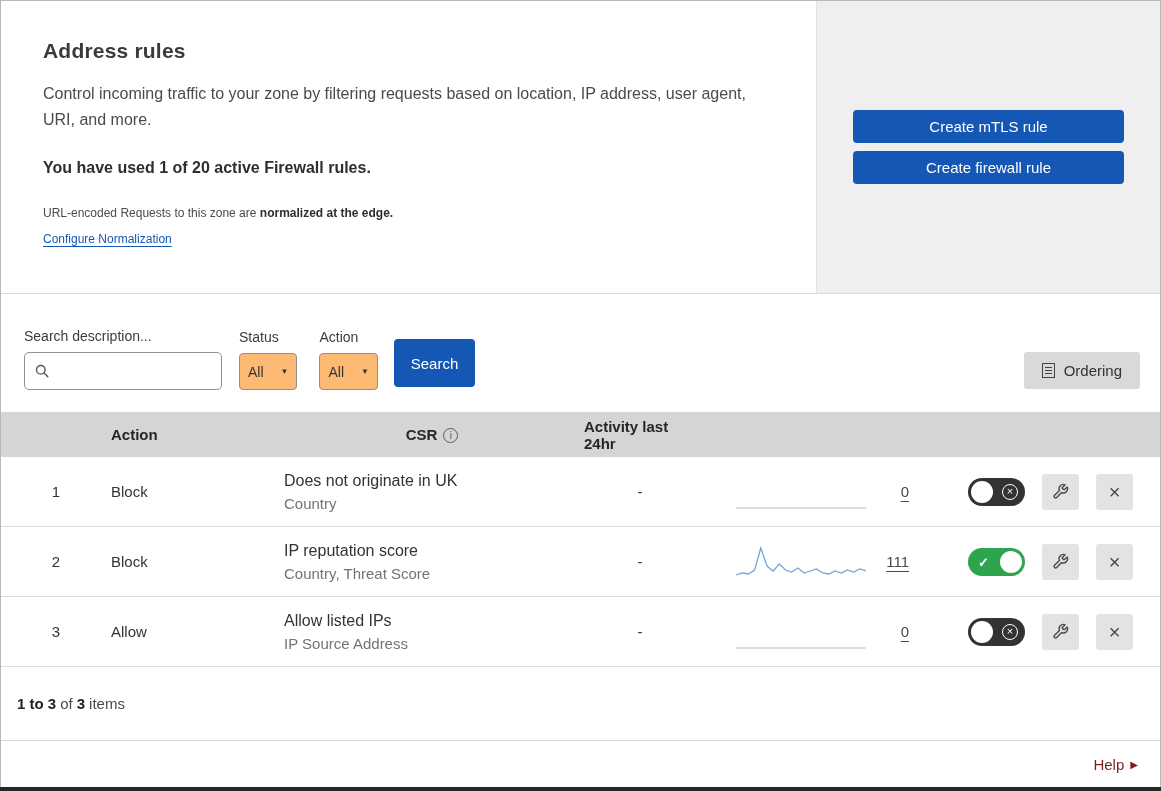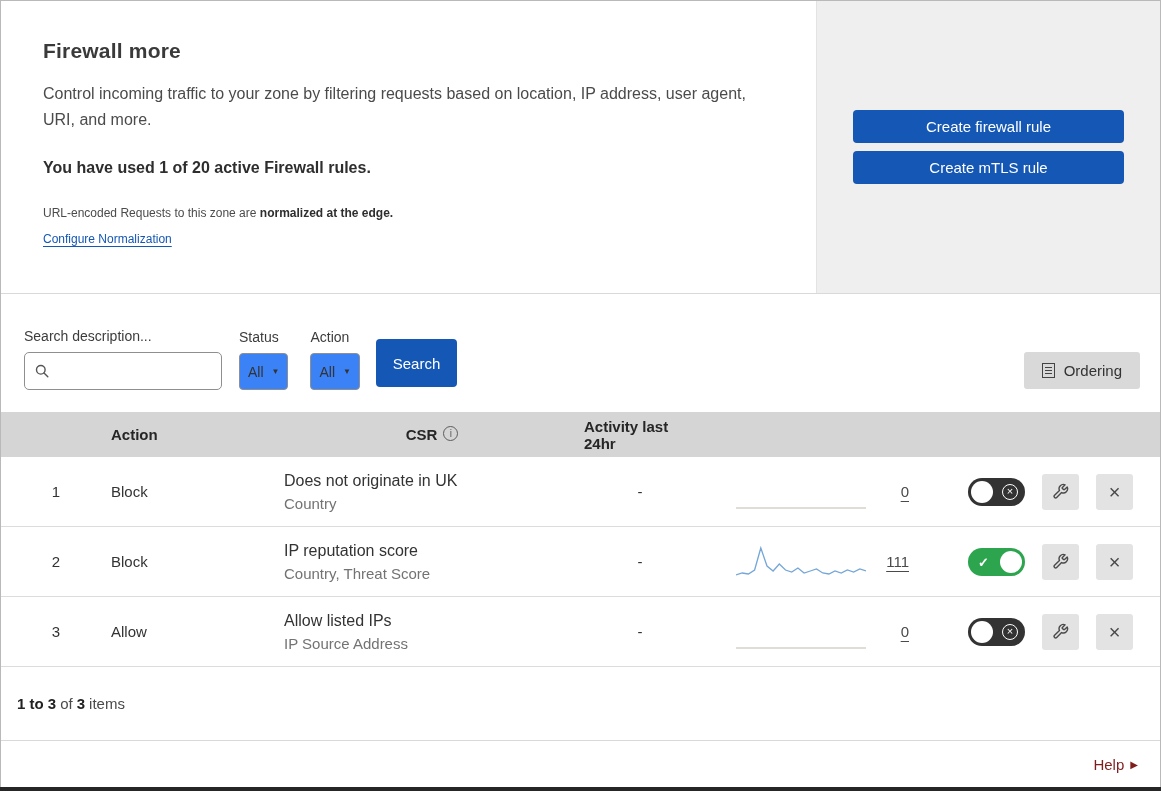--- a/index.html
+++ b/index.html
@@ -22,34 +22,34 @@
   .btn-create{width:271px;height:33px;font-size:15px}
 
   
   .filters{height:118px;display:flex;align-items:flex-end;padding:16px 20px 22px 23px;flex-shrink:0}
   .fgroup{display:flex;flex-direction:column;gap:8px}
   .flabel{font-size:14px;color:#3c3c3c}
   .search-box{width:198px;height:38px;border:1px solid #8f8f8f;border-radius:5px;display:flex;align-items:center;padding:0 10px;gap:7px;background:#fff}
   .search-box input{border:none;outline:none;flex:1;min-width:0;font-size:14px;font-family:inherit;background:transparent}
   .g-status{margin-left:17px}
   .g-action{margin-left:22px}
-  .dd{height:37px;min-width:45px;border:1px solid #8f8f8f;border-radius:4px;background:#3b82f6;display:flex;align-items:center;justify-content:center;gap:8px;font-size:14px;color:#333;padding:0 8px;cursor:pointer;font-family:inherit}
+  .dd{height:37px;min-width:45px;border:1px solid #8f8f8f;border-radius:4px;background:#fdba74;display:flex;align-items:center;justify-content:center;gap:17px;font-size:14px;color:#333;padding:0 8px;cursor:pointer;font-family:inherit}
   .dd-arrow{font-size:8px;color:#333}
   .btn-search{width:81px;height:48px;font-size:15px;border-radius:4px;margin-left:16px;margin-bottom:3px}
   .btn-ordering{margin-left:auto;margin-bottom:1px;height:37px;padding:0 18px;background:#d9d9d9;border:none;border-radius:3px;display:flex;align-items:center;gap:9px;font-size:15px;color:#333;cursor:pointer;font-family:inherit}
 
   
   .thead,.trow{display:grid;grid-template-columns:110px 173px minmax(0,1fr) 120px 235px 225px;align-items:center}
   .thead{background:#d5d5d5;height:45px;font-weight:700;font-size:15px;color:#262626;flex-shrink:0}
   .trow{height:70px;border-bottom:1px solid #dcdcdc;flex-shrink:0}
   .c-num{text-align:center;font-size:15px;color:#333}
   .c-action{font-size:15px;color:#333}
   .desc-title{font-size:16px;color:#333;margin-bottom:5px}
   .desc-sub{font-size:15px;color:#737373}
-  .h-csr{display:flex;align-items:flex-start;justify-content:center;gap:6px}
+  .h-csr{display:flex;align-items:flex-end;justify-content:center;gap:6px}
   .c-csr{text-align:center;font-size:15px;color:#333}
   .h-activity{padding-left:4px}
   .c-activity{display:flex;align-items:center;justify-content:space-between;padding-left:36px;padding-right:26px}
   .spark{display:inline-block;width:130px;height:38px;line-height:0}
   .activity-link{font-size:15px;color:#4a4a4a;text-decoration:underline;text-underline-offset:4px;cursor:pointer}
   .info-icon{display:inline-flex;width:15px;height:15px;border:1px solid #5c5c5c;border-radius:50%;font-size:10px;font-weight:400;color:#5c5c5c;align-items:center;justify-content:center;cursor:pointer}
   .c-controls{display:flex;align-items:center;justify-content:flex-end;gap:17px;padding-right:27px}
 
   
   .toggle{position:relative;width:57px;height:28px;border-radius:14px;cursor:pointer;flex-shrink:0}
@@ -70,29 +70,29 @@
   .help-link{color:#7f1d1d;font-size:15px;display:flex;align-items:center;gap:6px;cursor:pointer;text-decoration:none}
   .help-arrow{font-size:10px}
 </style>
 </head>
 <body>
 
 <div class="page">
 
   <div class="header">
     <div class="header-left">
-      <h1 class="page-title">Firewall more</h1>
+      <h1 class="page-title">Address rules</h1>
       <p class="page-desc">Control incoming traffic to your zone by filtering requests based on location, IP address, user agent, URI, and more.</p>
       <p class="usage">You have used 1 of 20 active Firewall rules.</p>
       <p class="norm"><span>URL-encoded Requests to this zone are </span><b>normalized at the edge.</b></p>
       <a class="norm-link">Configure Normalization</a>
     </div>
     <div class="header-right">
+      <button class="btn-primary btn-create">Create mTLS rule</button>
       <button class="btn-primary btn-create">Create firewall rule</button>
-      <button class="btn-primary btn-create">Create mTLS rule</button>
     </div>
   </div>
 
   <div class="filters">
     <div class="fgroup">
       <span class="flabel">Search description...</span>
       <div class="search-box">
         <span style="line-height:0">
           <svg width="14" height="14" viewBox="0 0 14 14">
               <circle cx="5.8" cy="5.8" r="4.3" fill="none" stroke="#555" stroke-width="1.4"></circle>

